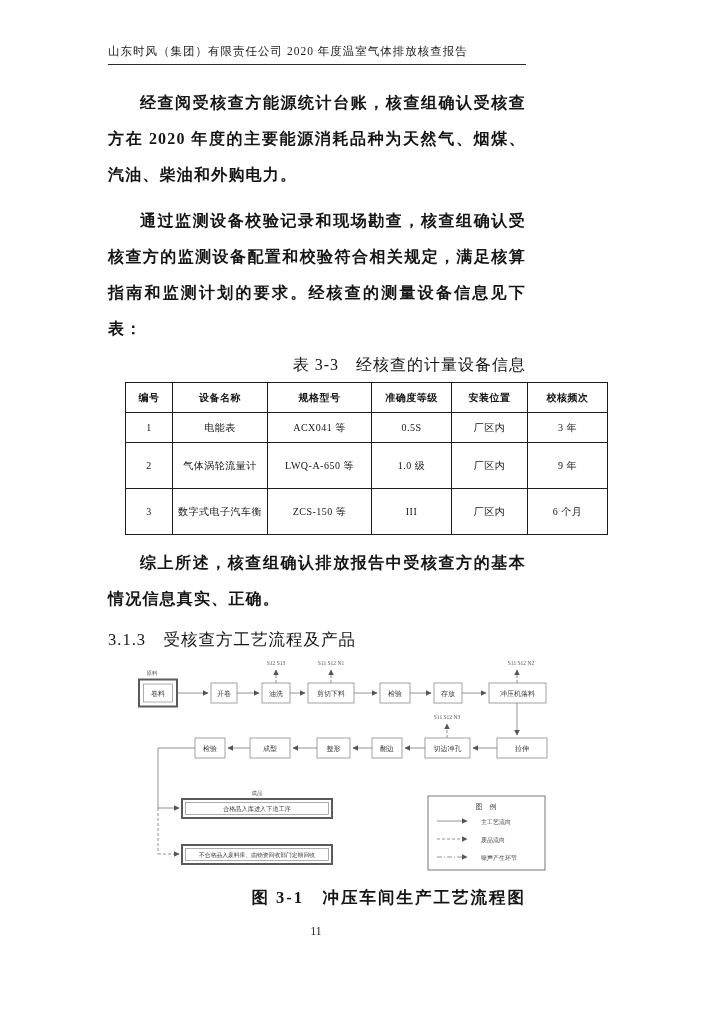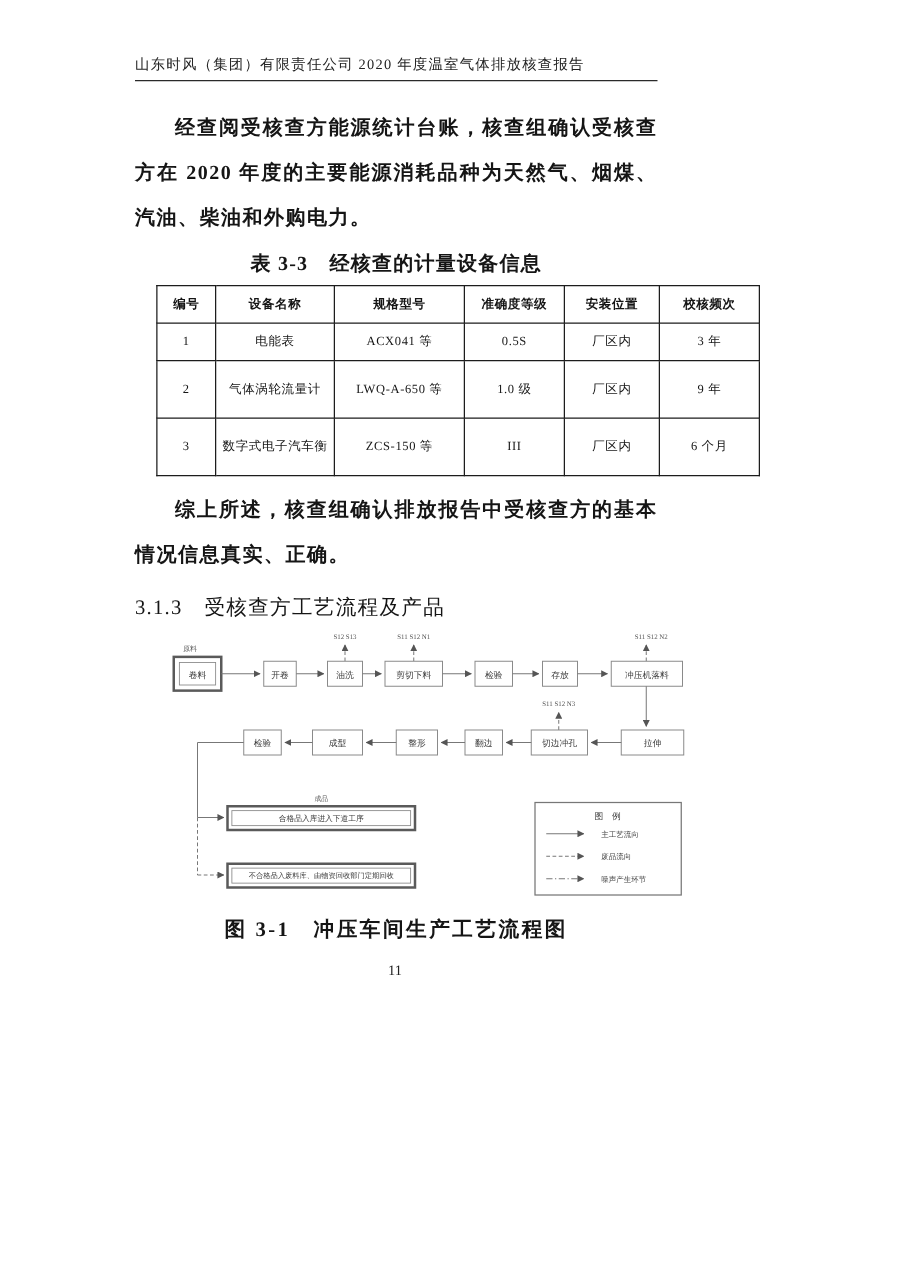--- a/index.html
+++ b/index.html
@@ -25,22 +25,22 @@
     line-height:36px;
     letter-spacing:1.2px;
     text-align:justify;
     text-align-last:left;
     text-indent:2em;
     font-weight:bold;
   }
   .mt20{margin-top:20px;} .mt10{margin-top:10px;} .mt6{margin-top:6px;}
   .tbl-title{
     margin:8px 106px 0 108px;
-    text-align:center;
-    font-weight:bold;
+    text-align:right;
+    font-weight:normal;
     font-size:16px;
     letter-spacing:1px;
   }
   table.meter{
     margin:6px 0 0 125px;
     border-collapse:collapse;
     width:482px;
     table-layout:fixed;
     font-size:10px;
     letter-spacing:0.5px;
@@ -57,21 +57,21 @@
   table.meter tr.r2{height:46px;}
   .sec-heading{
     margin:12px 106px 0 108px;
     font-weight:normal;
     font-size:16.5px;
     letter-spacing:1px;
   }
   .flowchart{display:block;margin-top:2px;}
   .fig-caption{
     margin:2px 106px 0 108px;
-    text-align:center;
+    text-align:right;
     font-weight:bold;
     font-size:16.5px;
     letter-spacing:2px;
   }
   .page-number{
     margin-top:16px;
     text-align:center;
     font-size:11.5px;
     color:#222;
   }
@@ -88,20 +88,21 @@
 </style>
 </head>
 <body>
 
 <div class="page">
 
   <div class="hdr">山东时风（集团）有限责任公司 2020 年度温室气体排放核查报告</div>
 
   <p class="body-text mt20">经查阅受核查方能源统计台账，核查组确认受核查方在 2020 年度的主要能源消耗品种为天然气、烟煤、汽油、柴油和外购电力。</p>
 
+  <p class="body-text mt10">通过监测设备校验记录和现场勘查，核查组确认受核查方的监测设备配置和校验符合相关规定，满足核算指南和监测计划的要求。经核查的测量设备信息见下表：</p>
 
   <div class="tbl-title">表 3-3　经核查的计量设备信息</div>
 
   <table class="meter">
     <colgroup>
       <col style="width:47px">
         <col style="width:95px">
         <col style="width:104px">
       <col style="width:80px">
         <col style="width:76px">

